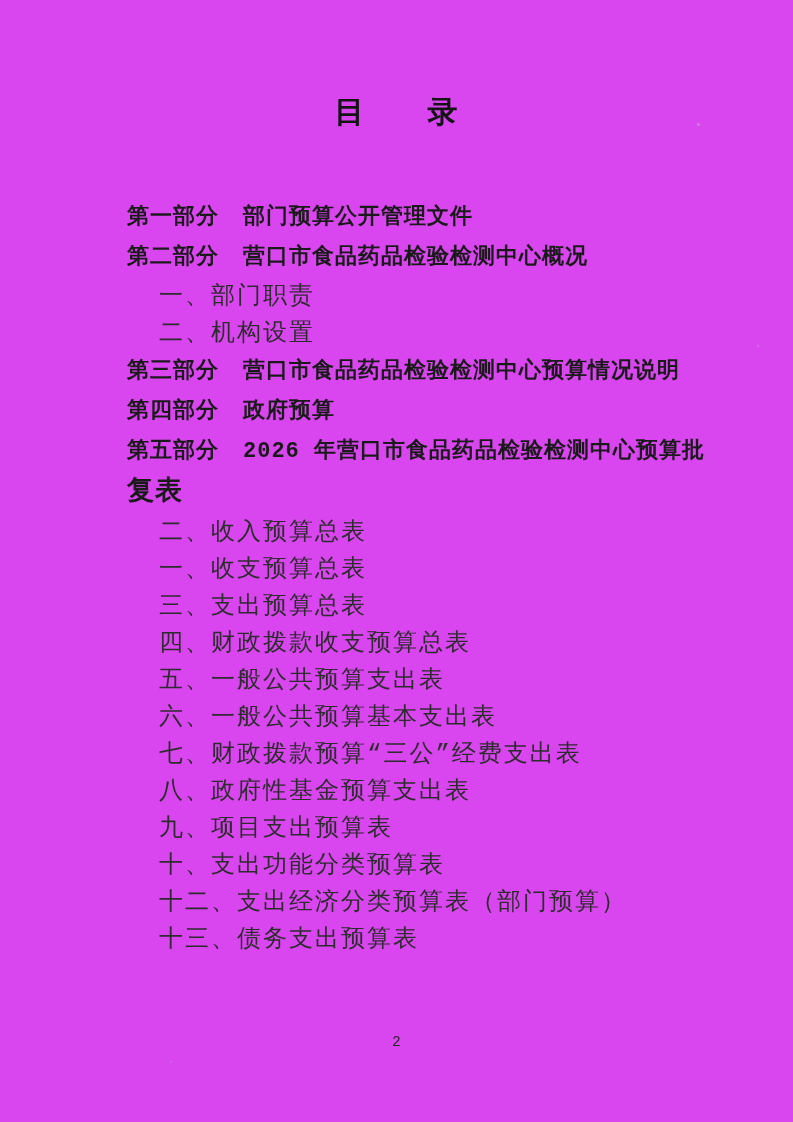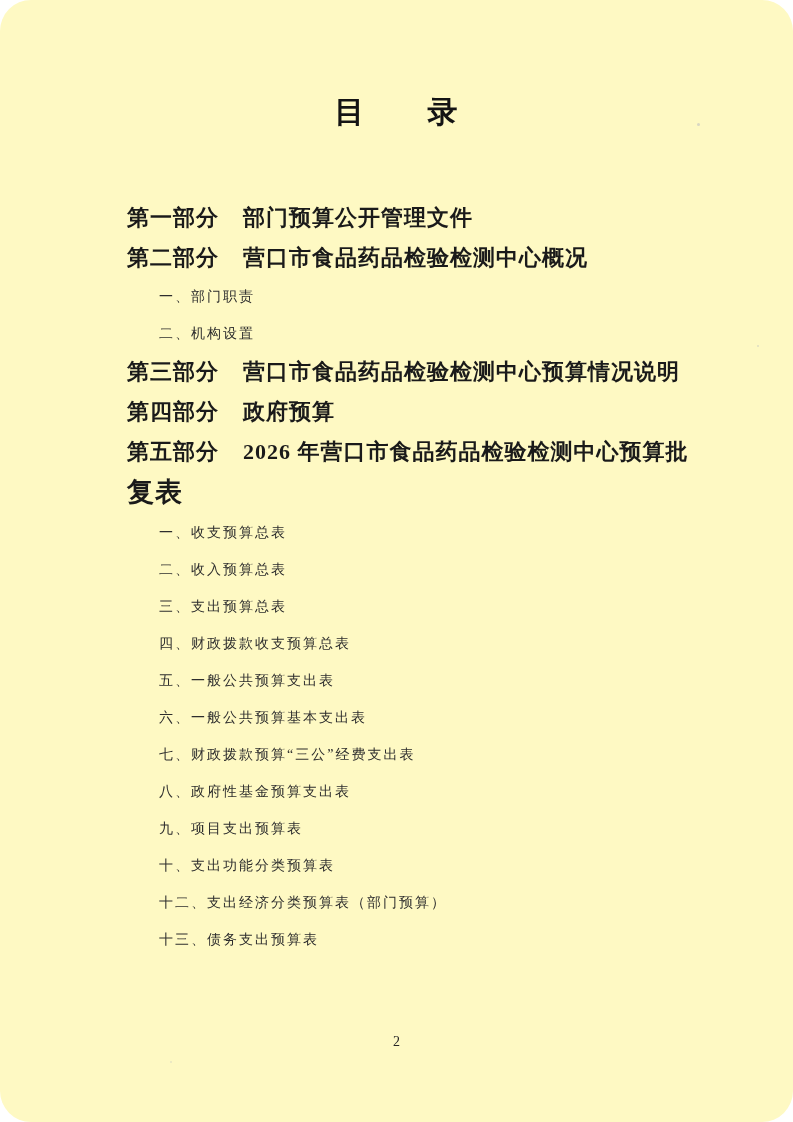--- a/index.html
+++ b/index.html
@@ -4,25 +4,24 @@
 <style>
   html, body {
     margin: 0;
     padding: 0;
     background: #ffffff;
   }
   .page {
     position: relative;
     width: 793px;
     height: 1122px;
-    background: #fef9c3;
+    background: #d946ef;
     overflow: hidden;
-    font-family: Liberation Serif, serif;
+    font-family: Liberation Mono, monospace;
     color: #1c1c1c;
-    border-radius: 31px;
   }
   .doc-title {
     margin: 0;
     padding-top: 92px;
     text-align: center;
     font-size: 30px;
     font-weight: 700;
     letter-spacing: 1px;
     color: #141414;
   }
@@ -44,21 +43,21 @@
   }
   .cont-line {
     font-size: 27px;
     font-weight: 700;
     letter-spacing: 1px;
     line-height: 26px;
     margin-bottom: 16px;
     color: #1a1a1a;
   }
   .item-line {
-    font-size: 14px;
+    font-size: 24px;
     font-weight: 400;
     letter-spacing: 2px;
     line-height: 23px;
     margin-bottom: 14px;
     padding-left: 32px;
     color: #2d2d2d;
     white-space: nowrap;
   }
   .page-number {
     position: absolute;
@@ -105,22 +104,22 @@
     <div class="part-line">
       <span class="part-label">第四部分</span><span class="part-title">政府预算</span>
     </div>
 
     <div class="part-line">
       <span class="part-label">第五部分</span><span class="part-title">2026 年营口市食品药品检验检测中心预算批</span>
     </div>
 
     <div class="cont-line">复表</div>
 
+    <div class="item-line">二、收入预算总表</div>
     <div class="item-line">一、收支预算总表</div>
-    <div class="item-line">二、收入预算总表</div>
     <div class="item-line">三、支出预算总表</div>
     <div class="item-line">四、财政拨款收支预算总表</div>
     <div class="item-line">五、一般公共预算支出表</div>
     <div class="item-line">六、一般公共预算基本支出表</div>
     <div class="item-line">七、财政拨款预算“三公”经费支出表</div>
     <div class="item-line">八、政府性基金预算支出表</div>
     <div class="item-line">九、项目支出预算表</div>
     <div class="item-line">十、支出功能分类预算表</div>
     <div class="item-line">十二、支出经济分类预算表（部门预算）</div>
     <div class="item-line">十三、债务支出预算表</div>

